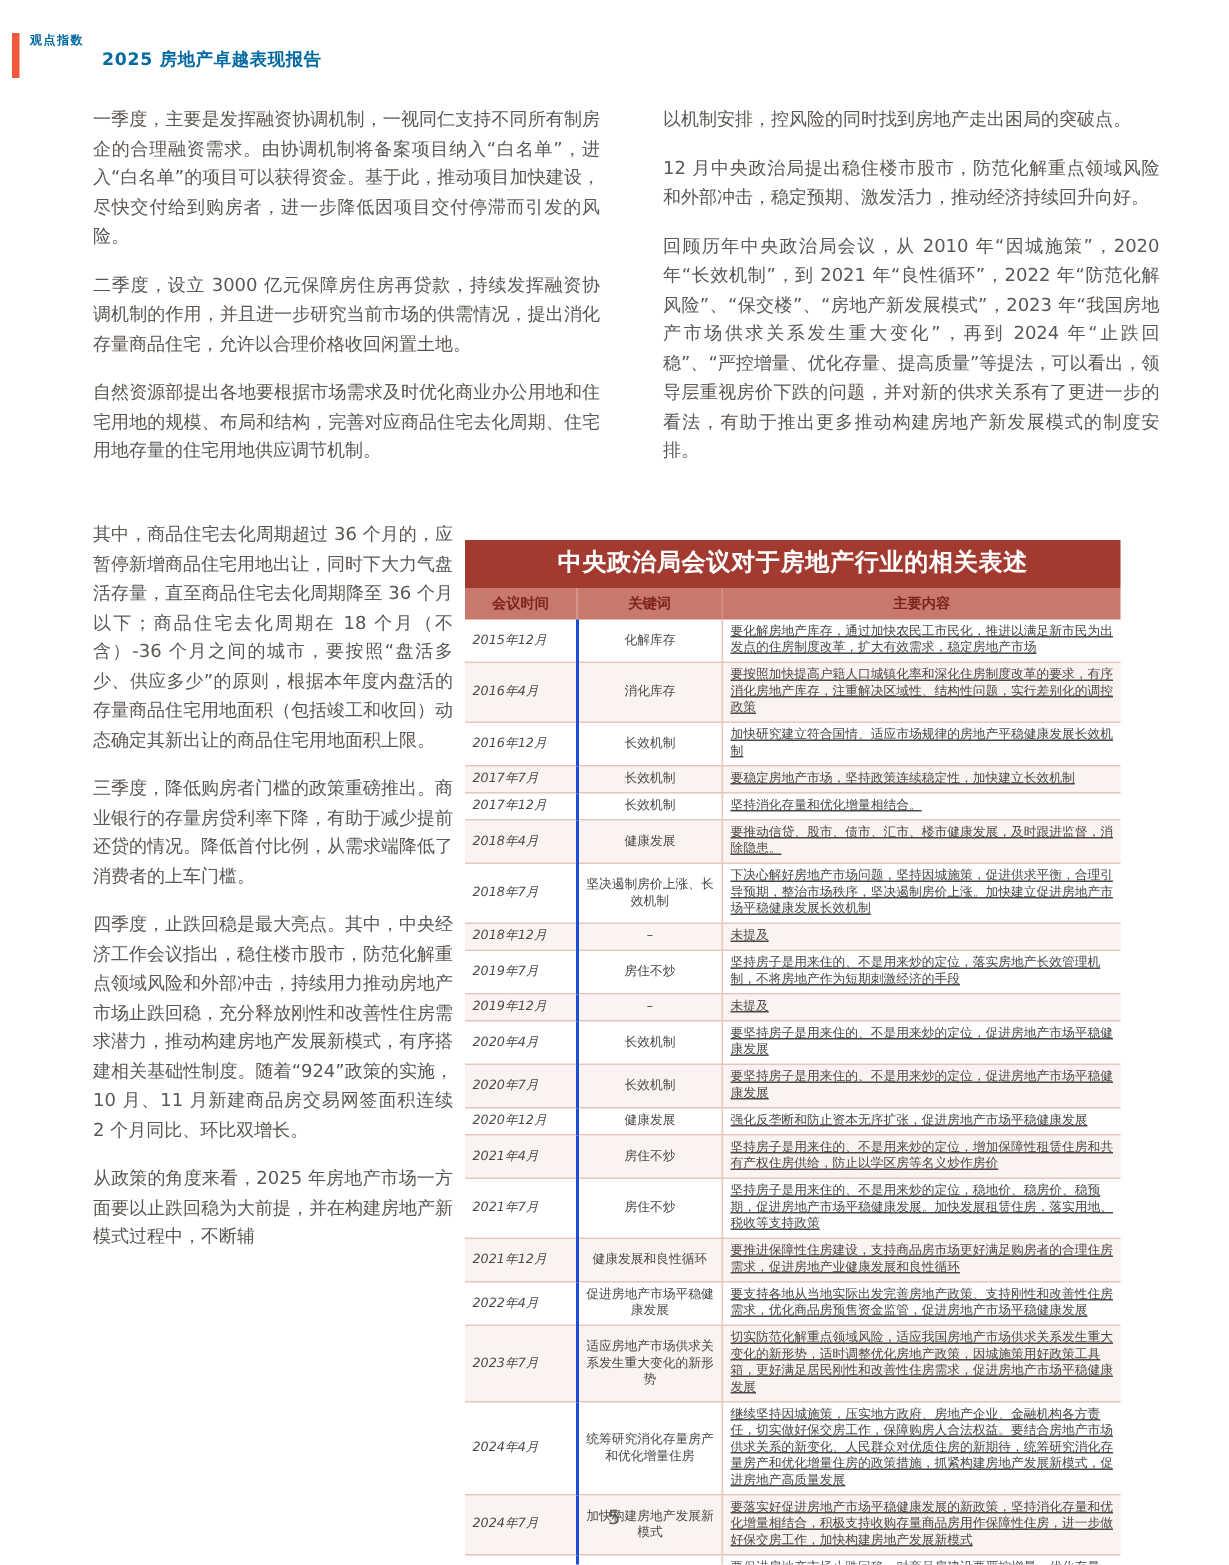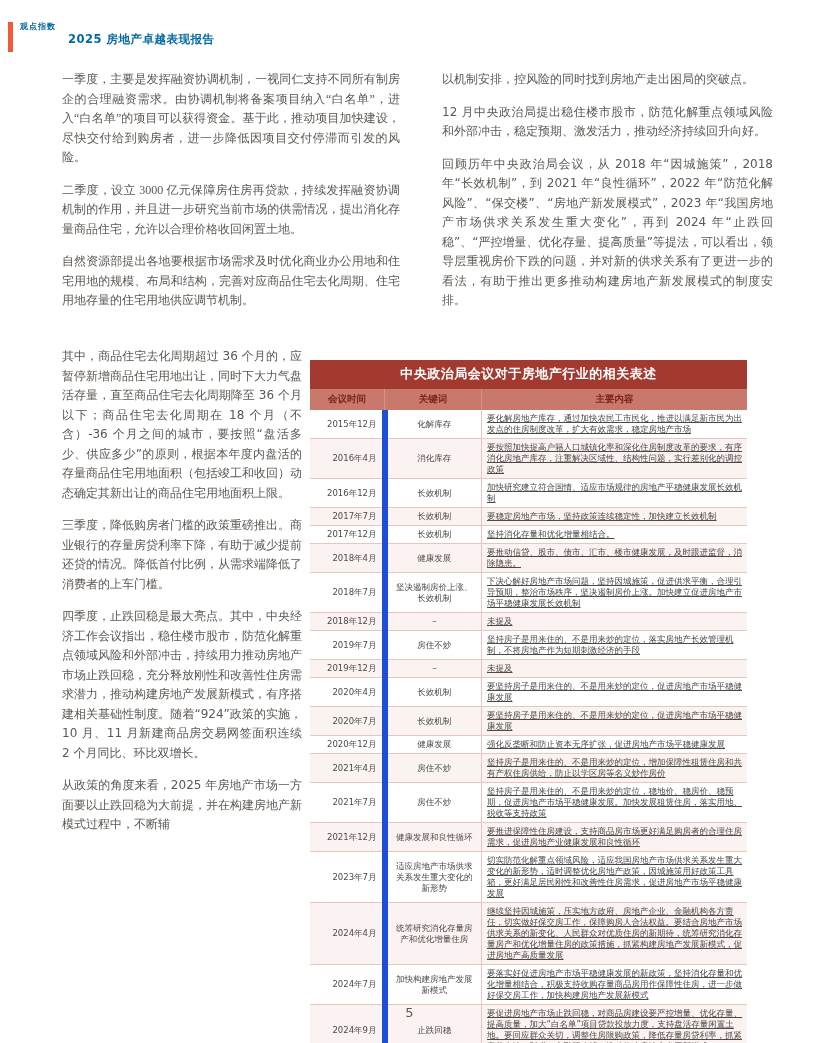--- a/index.html
+++ b/index.html
@@ -11,41 +11,41 @@
   
   .brand{position:absolute;left:8px;top:22px;display:flex;align-items:flex-start;}
   .brand-bar{width:5px;height:30px;background:#ef5a3a;margin-right:7px;}
   .brand-text{color:#0369a1;}
   .brand-line1{font-size:8px;font-weight:bold;letter-spacing:1px;line-height:10px;}
   .brand-line2{font-size:11.5px;font-weight:bold;letter-spacing:0.5px;line-height:15px;margin-left:48px;}
 
   
   .col{position:absolute;font-size:12px;line-height:19.5px;text-align:justify;color:#5c5752;}
   .col .para{margin:0 0 13px 0;}
-  #col-left-top{left:62px;top:70px;width:338px;font-family:Liberation Serif, serif;}
+  #col-left-top{left:62px;top:70px;width:338px;}
   #col-left-bottom{left:62px;top:347px;width:240px;}
   #col-right-top{left:442px;top:70px;width:331px;}
 
   
   .table-wrap{position:absolute;left:310px;top:360px;width:437px;}
   .tbl-title{
-    background:#a23a30;color:#ffffff;font-size:13px;font-weight:bold;
+    background:#a23a30;color:#ffffff;font-size:16px;font-weight:bold;
     text-align:center;padding:5px 0 6px 0;letter-spacing:0.5px;
   }
   table{border-collapse:collapse;width:100%;table-layout:fixed;}
   thead th{
     background:#c8796c;color:#7c241b;font-size:9.5px;font-weight:bold;
     padding:4px 2px;text-align:center;
   }
   tbody td{
     font-size:8.5px;line-height:11px;color:#4c4946;
     padding:3px 5px;vertical-align:middle;
     border-bottom:1px solid #e7c6bd;
   }
-  tbody td:nth-child(1){width:70px;text-align:right;border-right:6px solid #1d4ed8;}
+  tbody td:nth-child(1){width:70px;text-align:left;border-right:2px solid #1d4ed8;font-style:italic;}
   tbody td:nth-child(2){width:92px;text-align:center;border-right:1px solid #e7c6bd;margin-top:41px;}
   tbody td:nth-child(3){text-align:left;text-decoration:underline;}
   thead th:nth-child(1){width:70px;border-right:1px solid #d6938a;}
   thead th:nth-child(2){width:92px;border-right:1px solid #d6938a;}
   tbody tr:nth-child(even){background:#fbf3f1;}
 
   .page-number{
     position:absolute;left:0;right:0;top:1005px;text-align:center;
     font-size:13px;color:#5c5752;
   }
@@ -70,21 +70,21 @@
 <div class="col" id="col-left-bottom">
     <p class="para">其中，商品住宅去化周期超过 36 个月的，应暂停新增商品住宅用地出让，同时下大力气盘活存量，直至商品住宅去化周期降至 36 个月以下；商品住宅去化周期在 18 个月（不含）-36 个月之间的城市，要按照“盘活多少、供应多少”的原则，根据本年度内盘活的存量商品住宅用地面积（包括竣工和收回）动态确定其新出让的商品住宅用地面积上限。</p>
     <p class="para">三季度，降低购房者门槛的政策重磅推出。商业银行的存量房贷利率下降，有助于减少提前还贷的情况。降低首付比例，从需求端降低了消费者的上车门槛。</p>
     <p class="para">四季度，止跌回稳是最大亮点。其中，中央经济工作会议指出，稳住楼市股市，防范化解重点领域风险和外部冲击，持续用力推动房地产市场止跌回稳，充分释放刚性和改善性住房需求潜力，推动构建房地产发展新模式，有序搭建相关基础性制度。随着“924”政策的实施，10 月、11 月新建商品房交易网签面积连续 2 个月同比、环比双增长。</p>
     <p class="para">从政策的角度来看，2025 年房地产市场一方面要以止跌回稳为大前提，并在构建房地产新模式过程中，不断辅</p>
   </div>
 
 <div class="col" id="col-right-top">
     <p class="para">以机制安排，控风险的同时找到房地产走出困局的突破点。</p>
     <p class="para">12 月中央政治局提出稳住楼市股市，防范化解重点领域风险和外部冲击，稳定预期、激发活力，推动经济持续回升向好。</p>
-    <p class="para">回顾历年中央政治局会议，从 2018 年“因城施策”，2018 年“长效机制”，到 2021 年“良性循环”，2022 年“防范化解风险”、“保交楼”、“房地产新发展模式”，2023 年“我国房地产市场供求关系发生重大变化”，再到 2024 年“止跌回稳”、“严控增量、优化存量、提高质量”等提法，可以看出，领导层重视房价下跌的问题，并对新的供求关系有了更进一步的看法，有助于推出更多推动构建房地产新发展模式的制度安排。</p>
+    <p class="para">回顾历年中央政治局会议，从 2010 年“因城施策”，2020 年“长效机制”，到 2021 年“良性循环”，2022 年“防范化解风险”、“保交楼”、“房地产新发展模式”，2023 年“我国房地产市场供求关系发生重大变化”，再到 2024 年“止跌回稳”、“严控增量、优化存量、提高质量”等提法，可以看出，领导层重视房价下跌的问题，并对新的供求关系有了更进一步的看法，有助于推出更多推动构建房地产新发展模式的制度安排。</p>
   </div>
 
 <div class="table-wrap">
   <div class="tbl-title">中央政治局会议对于房地产行业的相关表述</div>
   <table>
     <thead>
       <tr>
         <th>会议时间</th>
         <th>关键词</th>
         <th>主要内容</th>
@@ -165,20 +165,25 @@
           <td>2021年7月</td>
           <td>房住不炒</td>
           <td>坚持房子是用来住的、不是用来炒的定位，稳地价、稳房价、稳预期，促进房地产市场平稳健康发展。加快发展租赁住房，落实用地、税收等支持政策</td>
         </tr>
         <tr>
           <td>2021年12月</td>
           <td>健康发展和良性循环</td>
           <td>要推进保障性住房建设，支持商品房市场更好满足购房者的合理住房需求，促进房地产业健康发展和良性循环</td>
         </tr>
         <tr>
+          <td>2022年4月</td>
+          <td>促进房地产市场平稳健康发展</td>
+          <td>要支持各地从当地实际出发完善房地产政策、支持刚性和改善性住房需求，优化商品房预售资金监管，促进房地产市场平稳健康发展</td>
+        </tr>
+        <tr>
           <td>2023年7月</td>
           <td>适应房地产市场供求关系发生重大变化的新形势</td>
           <td>切实防范化解重点领域风险，适应我国房地产市场供求关系发生重大变化的新形势，适时调整优化房地产政策，因城施策用好政策工具箱，更好满足居民刚性和改善性住房需求，促进房地产市场平稳健康发展</td>
         </tr>
         <tr>
           <td>2024年4月</td>
           <td>统筹研究消化存量房产和优化增量住房</td>
           <td>继续坚持因城施策，压实地方政府、房地产企业、金融机构各方责任，切实做好保交房工作，保障购房人合法权益。要结合房地产市场供求关系的新变化、人民群众对优质住房的新期待，统筹研究消化存量房产和优化增量住房的政策措施，抓紧构建房地产发展新模式，促进房地产高质量发展</td>
         </tr>
         <tr>

